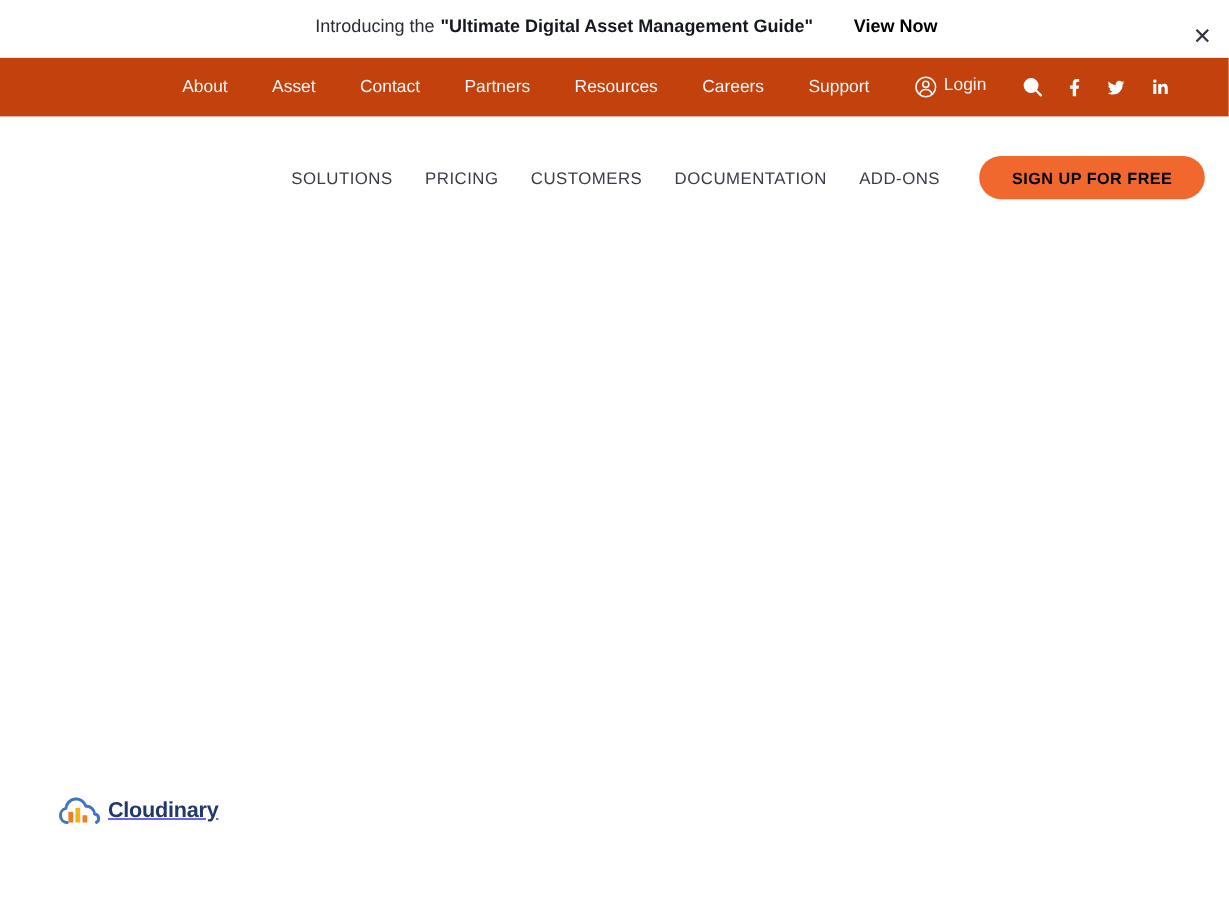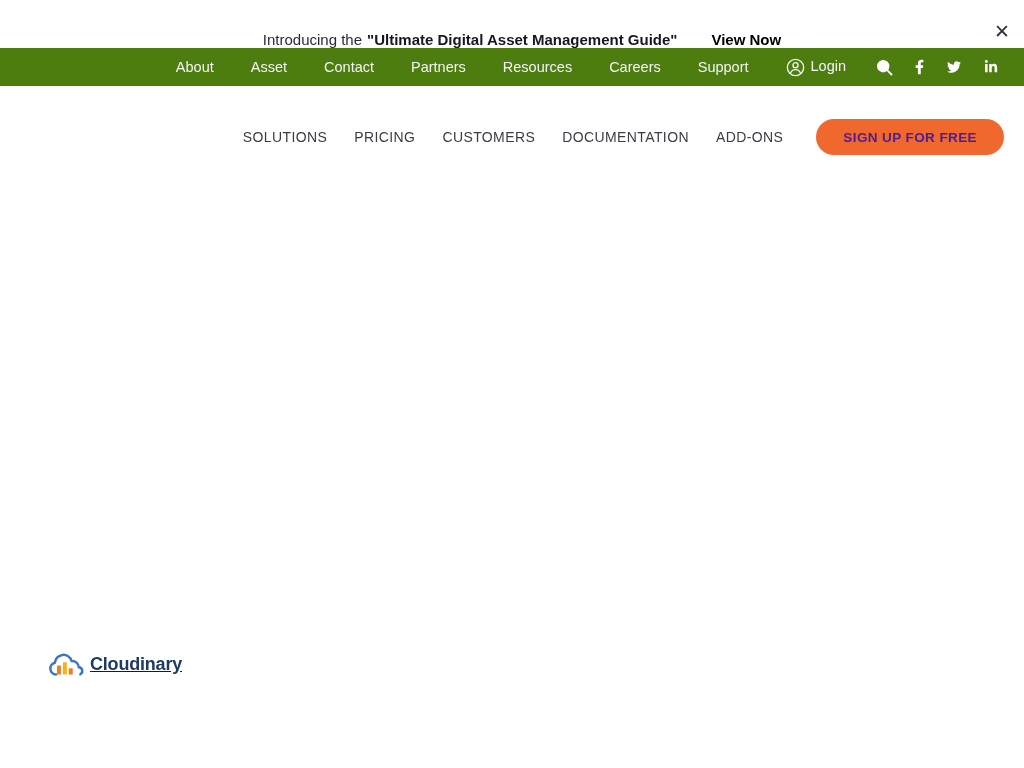--- a/index.html
+++ b/index.html
@@ -9,21 +9,21 @@
     font-family: "Liberation Sans", sans-serif;
     overflow: hidden;
   }
 
   
   .announcement {
     position: relative;
     height: 48px;
     background: #ffffff;
     display: flex;
-    align-items: flex-end;
+    align-items: center;
     justify-content: center;
     padding-left: 20px;
   }
   .announcement-text {
     display: flex;
     align-items: center;
     font-size: 15px;
     color: #2a2c35;
     margin-top: -4px;
   }
@@ -49,26 +49,26 @@
     font-size: 19px;
     font-weight: 300;
     line-height: 24px;
     color: #33353d;
     cursor: pointer;
     padding: 0;
   }
 
   
   .topnav {
-    height: 38px;
-    background: #4d7c0f;
+    height: 49px;
+    background: #c2410c;
     display: flex;
     align-items: center;
     justify-content: flex-end;
-    padding-right: 26px;
+    padding-right: 50px;
   }
   .topnav a { text-decoration: none; }
   .topnav-item {
     color: #f4f5f7;
     font-size: 14.5px;
     margin-right: 37px;
     cursor: pointer;
   }
   .login-link {
     display: flex;
@@ -110,21 +110,21 @@
     margin-right: 27px;
     text-decoration: none;
     cursor: pointer;
   }
   .signup-btn {
     margin-left: 6px;
     height: 36px;
     border: none;
     border-radius: 18px;
     background: var(--accent, #f0682e);
-    color: #4c1d95;
+    color: #000000;
     font-family: "Liberation Sans", sans-serif;
     font-size: 13.5px;
     font-weight: bold;
     letter-spacing: 0.4px;
     padding: 0 27px;
     cursor: pointer;
   }
 
   
   .main-area {

